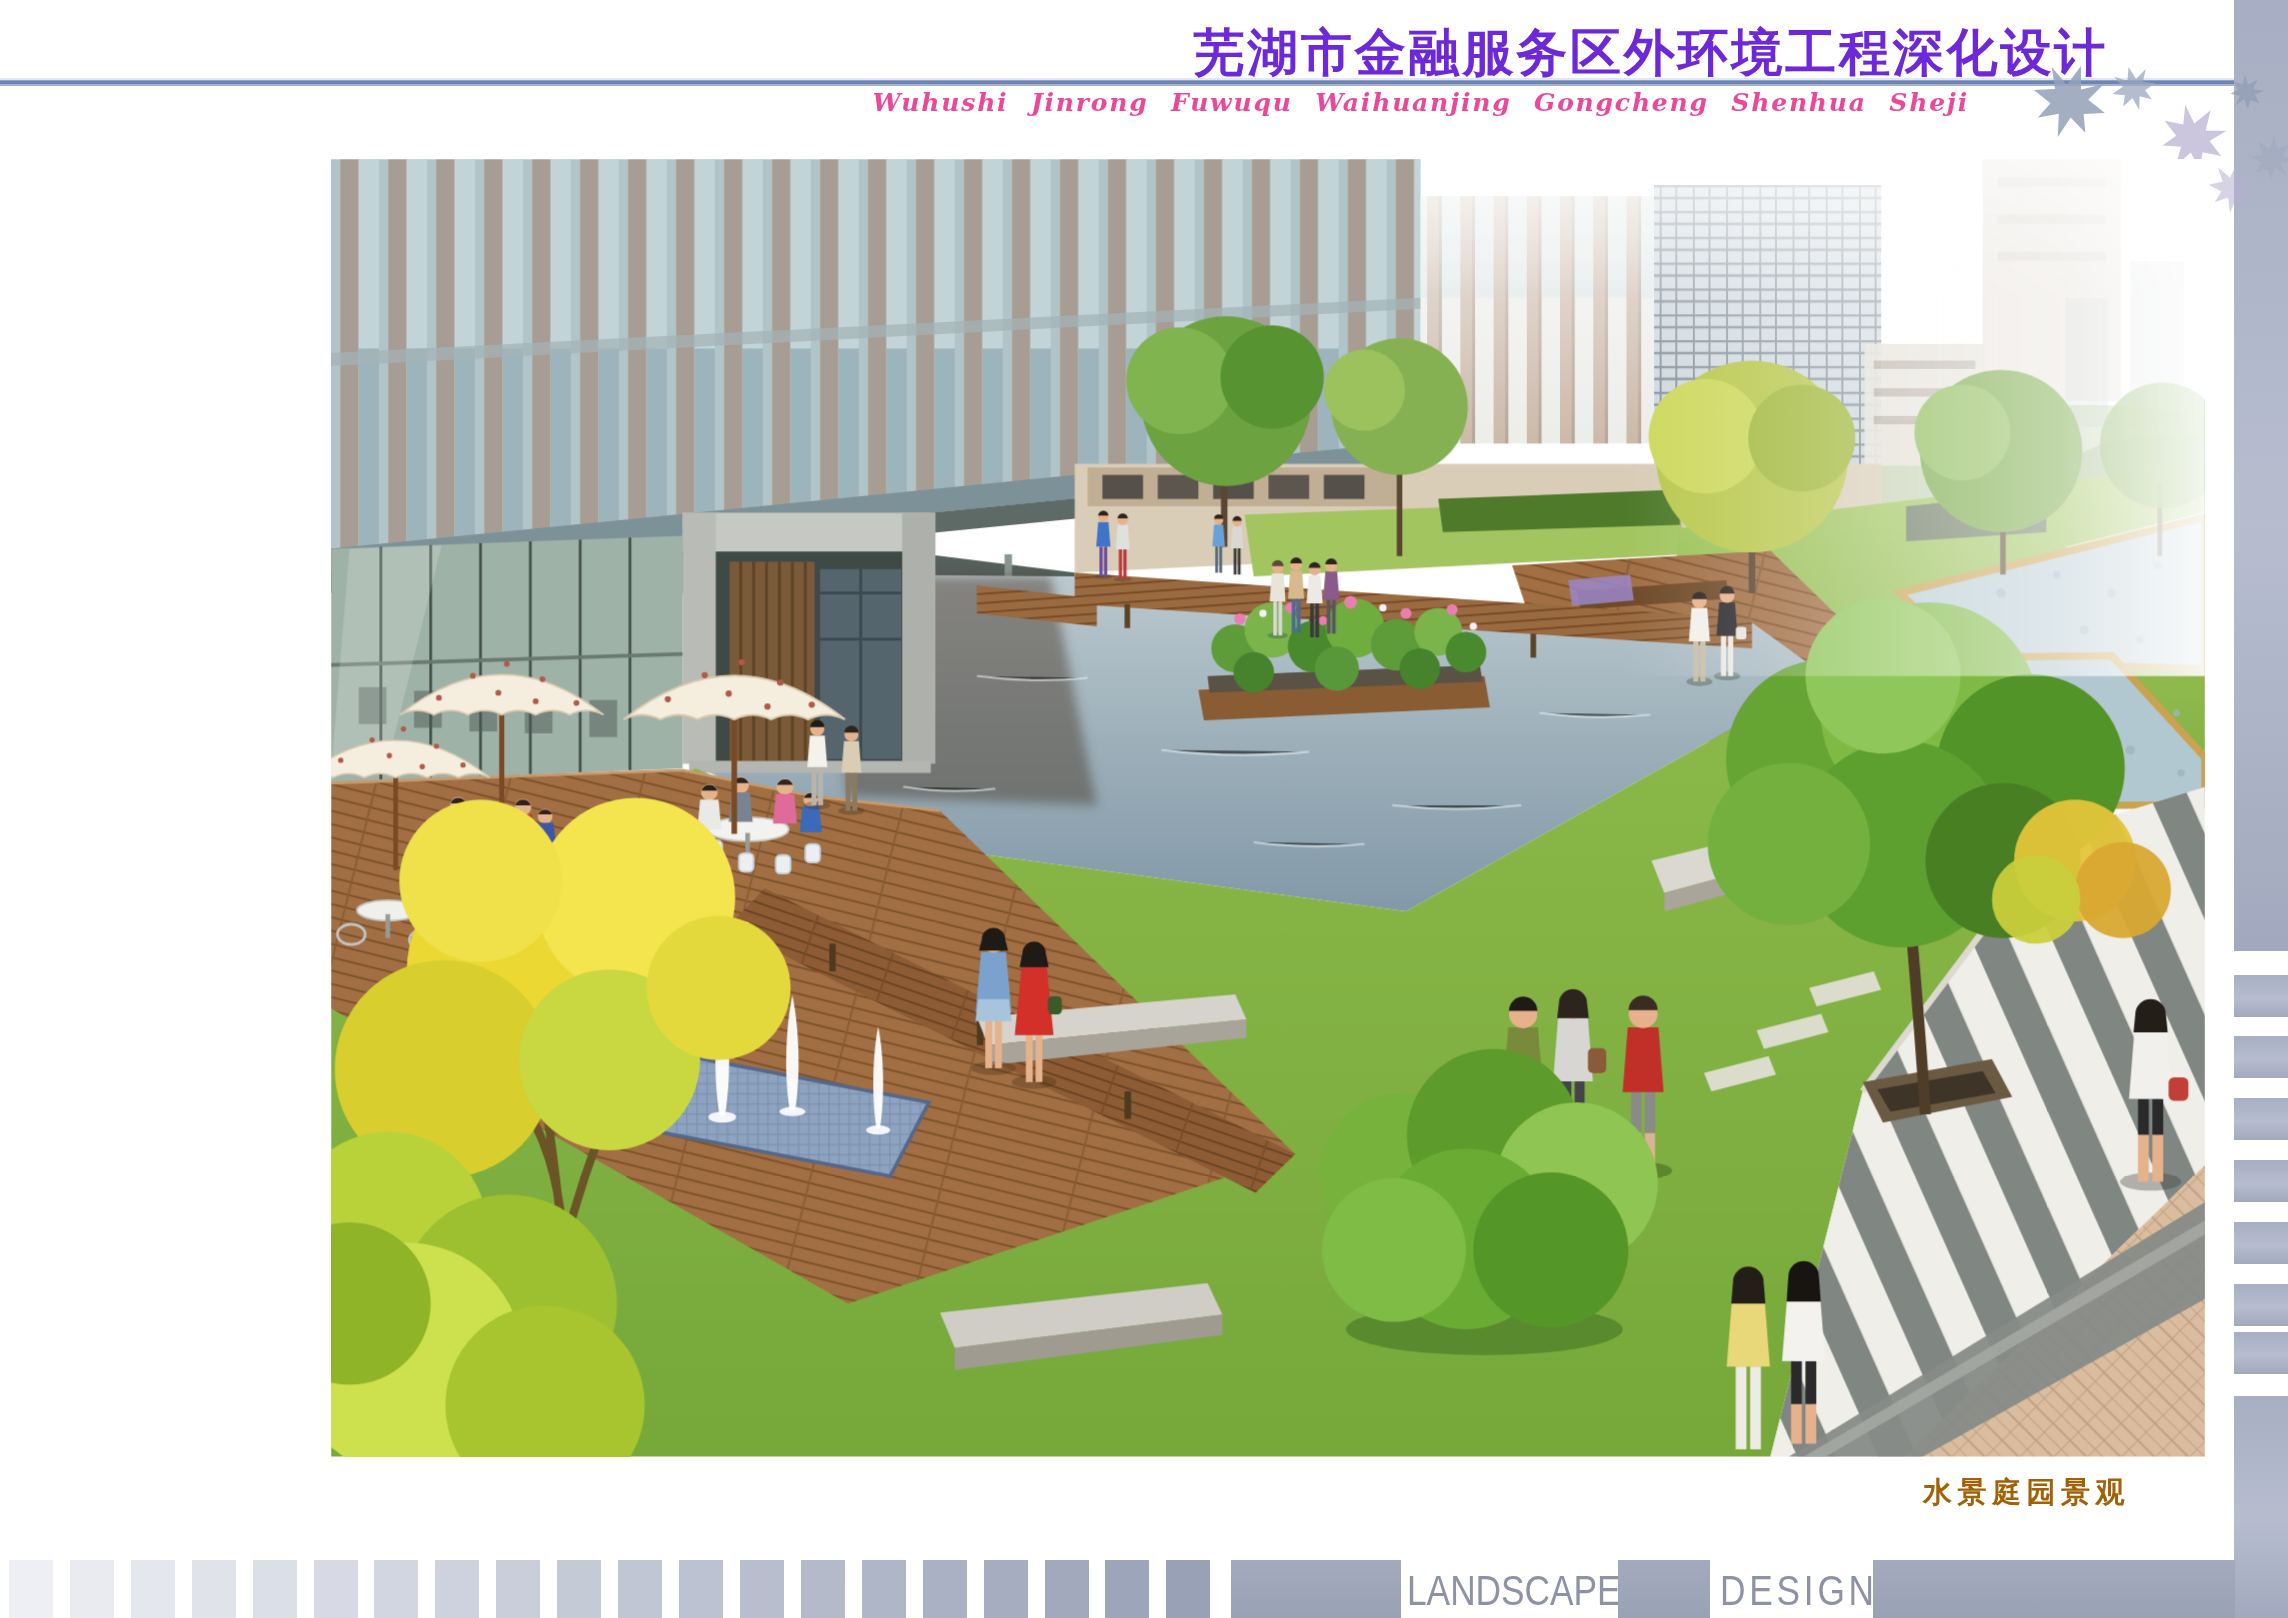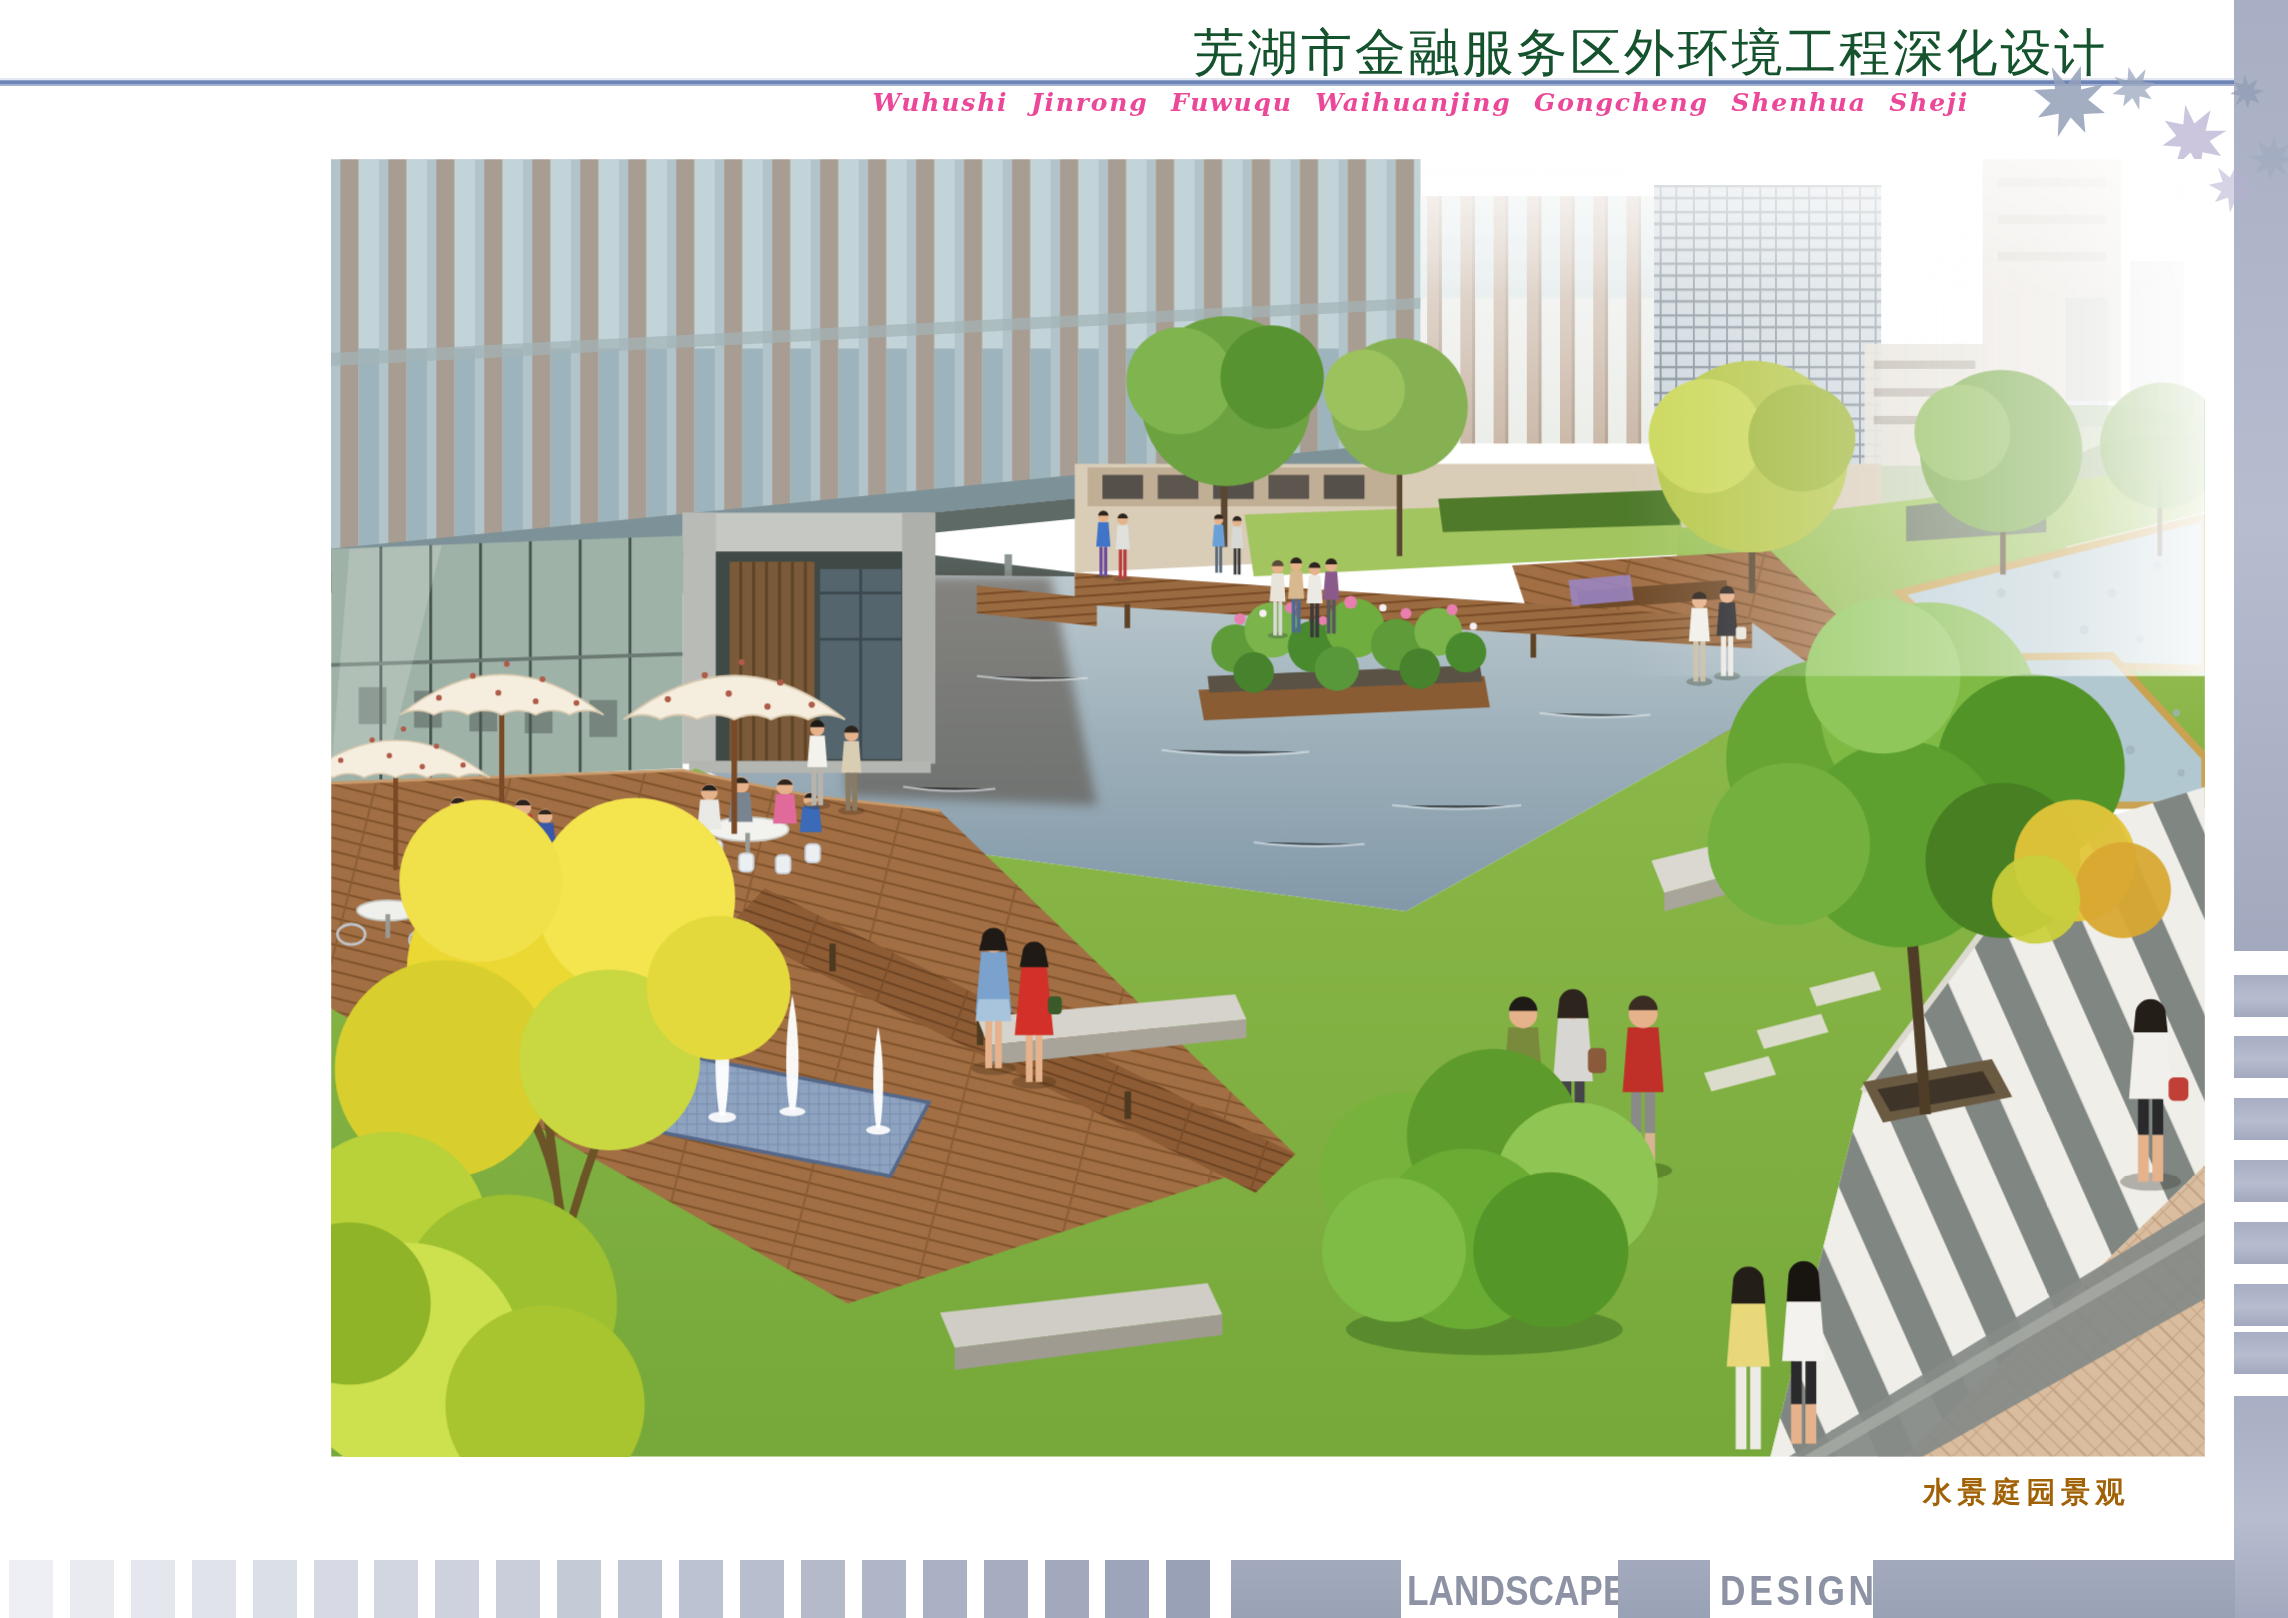--- a/index.html
+++ b/index.html
@@ -1,33 +1,33 @@
 <!DOCTYPE html>
 <html style="font-size:14.8px"><head>
 <meta charset="utf-8">
 <style>
   html,body{margin:0;padding:0;background:#fff}
   .page{position:relative;width:2289px;height:1619px;background:#ffffff;overflow:hidden;
         font-family:"Liberation Sans",sans-serif}
-  .title-cn{position:absolute;top:18.5px;right:181px;font-size:51px;font-weight:normal;
-        letter-spacing:2.8px;color:#14532d;white-space:nowrap}
+  .title-cn{position:absolute;top:18.5px;right:181px;font-size:51px;font-weight:bold;
+        letter-spacing:2.8px;color:#6d28d9;white-space:nowrap}
   .rule{position:absolute;top:78px;left:0;width:2289px;height:8.3px;
         background:linear-gradient(180deg,#e2e7f2 0 1.8px,#8ea1c8 1.8px 2.8px,#6e84b6 2.8px 6.5px,#a3b2d2 6.5px 8.3px)}
   .pinyin{position:absolute;top:88px;right:320px;font-family:"DejaVu Serif",serif;
         font-style:italic;font-weight:bold;font-size:25px;letter-spacing:1.8px;word-spacing:12px;
         color:#ec4899;white-space:nowrap}
   .sb{position:absolute;left:2234px;width:54px;background:linear-gradient(180deg,#a8aec3,#b7bdcf 55%,#a2a9be)}
   .figure-wrap{position:absolute;left:331px;top:159px;width:1874px;height:1298px}
   .caption{position:absolute;top:1473px;right:159px;font-size:29px;font-weight:600;
         letter-spacing:5.5px;color:#a16207;white-space:nowrap}
   .fsq{position:absolute;top:0;width:44px;height:59px}
   #squares{position:absolute;left:9.2px;top:1560px;width:1222px;height:59px}
   .blk{position:absolute;top:1560px;height:59px;background:linear-gradient(180deg,#a3aabe,#99a1b5)}
   .brand{position:absolute;top:1560px;height:59px;line-height:61px;color:#8d93a4;
-         font-size:43px;font-weight:bold;white-space:nowrap}
+         font-size:43px;font-weight:normal;white-space:nowrap}
   .brand .tx{display:inline-block;transform:scaleX(.82);transform-origin:left center}
   .leaves{position:absolute;left:2012px;top:48px;width:277px;height:498px;pointer-events:none}
 </style>
 </head>
 <body>
 
 <div class="page">
 
   <div class="title-cn">芜湖市金融服务区外环境工程深化设计</div>
   <div class="rule"></div>

